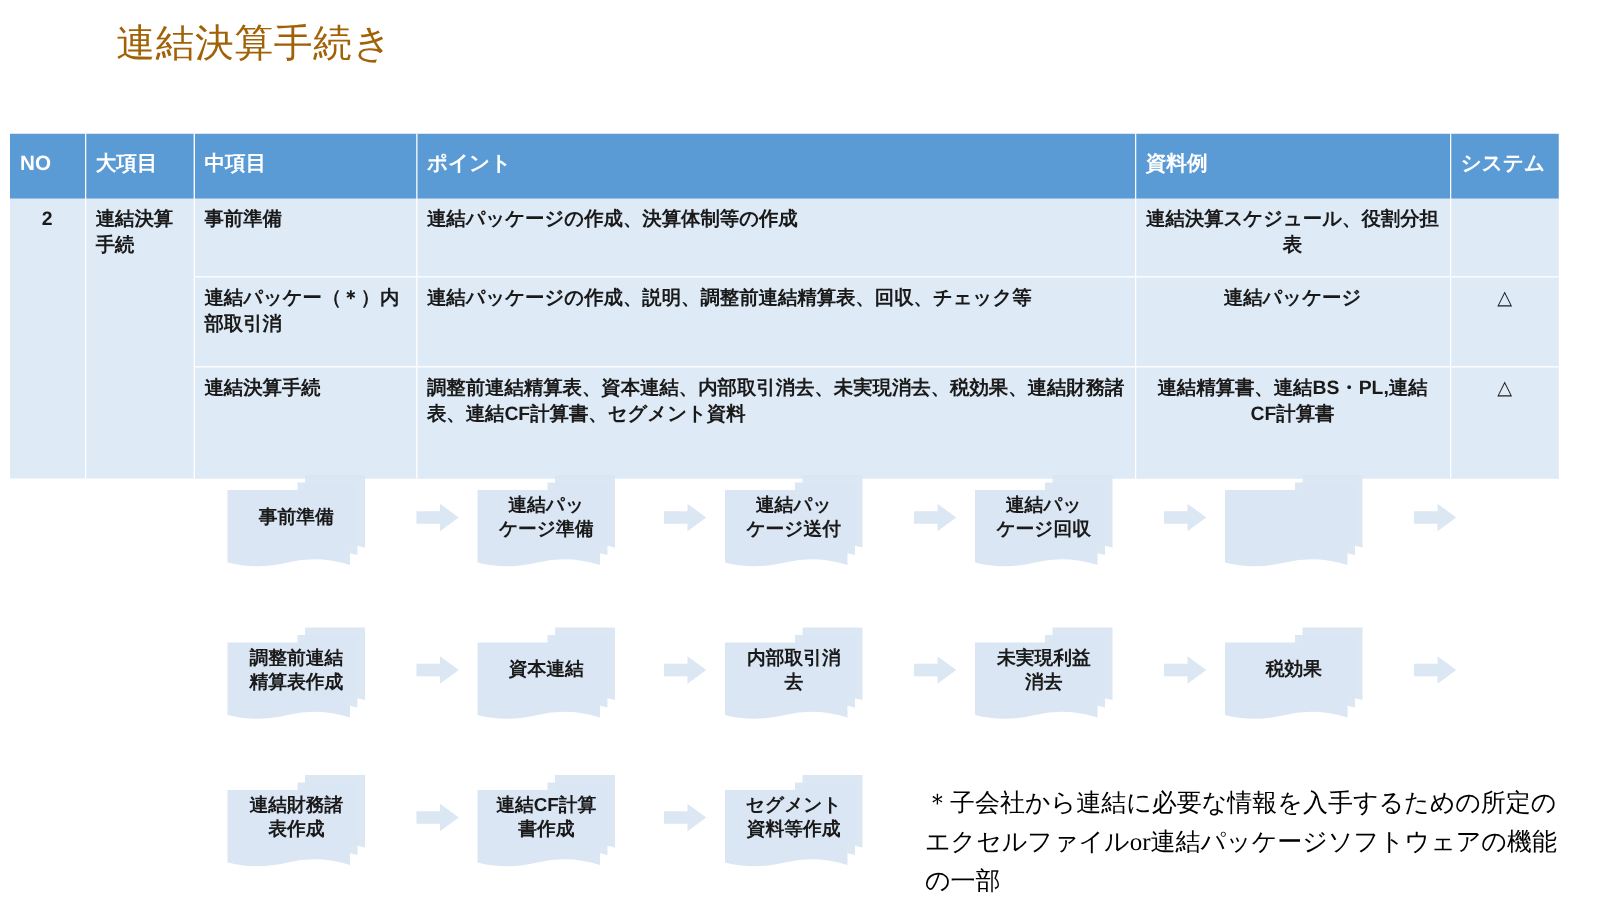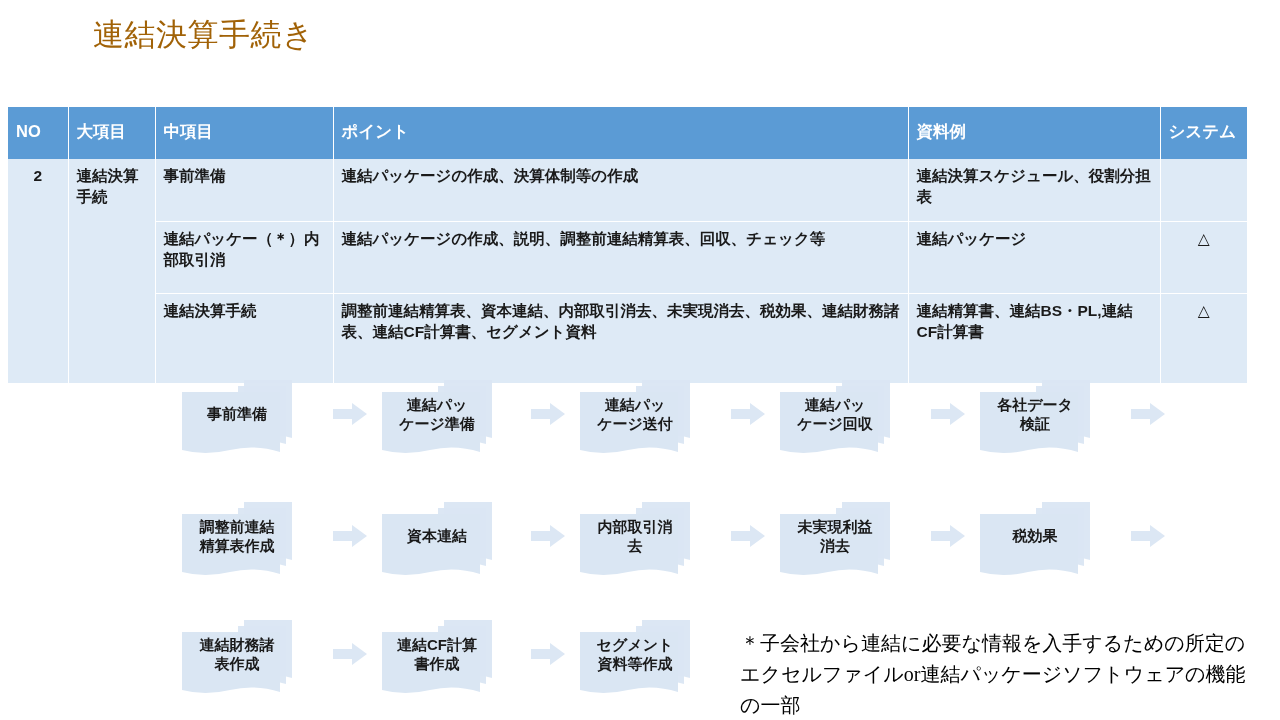--- a/index.html
+++ b/index.html
@@ -41,21 +41,21 @@
     border-bottom:1px solid #ffffff;
     line-height:1.38;
     box-sizing:border-box;
   }
   #proc-table td:last-child{border-right:none;}
   #proc-table tr:last-child td{border-bottom:none;}
   .c-no{width:60px;text-align:center;}
   .c-big{width:87px;}
   .c-mid{width:178px;}
   .c-point{width:575px;}
-  .c-doc{width:252px;}
+  .c-doc{width:252px;text-align:center;}
   .c-sys{width:87px;text-align:center;}
   td.c-no{text-align:center;font-size:16px;}
   td.c-sys{text-align:center;vertical-align:middle;font-weight:400;
            font-size:17px;color:#40474d;}
   .rh1{height:62px;}
   .rh2{height:72px;}
   .rh3{height:90px;}
   
   #flow{position:absolute;left:0;top:368px;width:1280px;height:352px;}
   .flow-row{position:absolute;left:0;width:1280px;height:96px;}
@@ -185,22 +185,20 @@
   <svg viewBox="0 0 34 24" xmlns="http://www.w3.org/2000/svg">
     <path d="M0 7 H19 V1 L34 12 L19 23 V17 H0 Z" fill="#DCE7F4"></path>
   </svg>
       </div>
       <div class="docstack" style="left: 978px;">
   <svg viewBox="0 0 120 88" xmlns="http://www.w3.org/2000/svg">
     <path d="M14 4 H112 V62 Q 100 58 88 62 Q 76 66 64 62 L64 4 Z" fill="#DAE6F3" opacity="0.95"></path>
     <path d="M8 10 H106 V68 Q 94 64 82 68 Q 70 72 58 68 L58 10 Z" fill="#DAE6F3" opacity="0.95"></path>
     <path d="M2 16 H100 V76 Q 75 68 50 74 Q 25 80 2 74 Z" fill="#DAE6F3"></path>
   </svg>
-        <div class="lbl">各社データ
-検証</div>
       </div>
       <div class="arrow" style="left: 1131px;">
   <svg viewBox="0 0 34 24" xmlns="http://www.w3.org/2000/svg">
     <path d="M0 7 H19 V1 L34 12 L19 23 V17 H0 Z" fill="#DCE7F4"></path>
   </svg>
       </div>
     </div>
   <div class="flow-row r3">
       <div class="docstack" style="left: 180px;">
   <svg viewBox="0 0 120 88" xmlns="http://www.w3.org/2000/svg">

